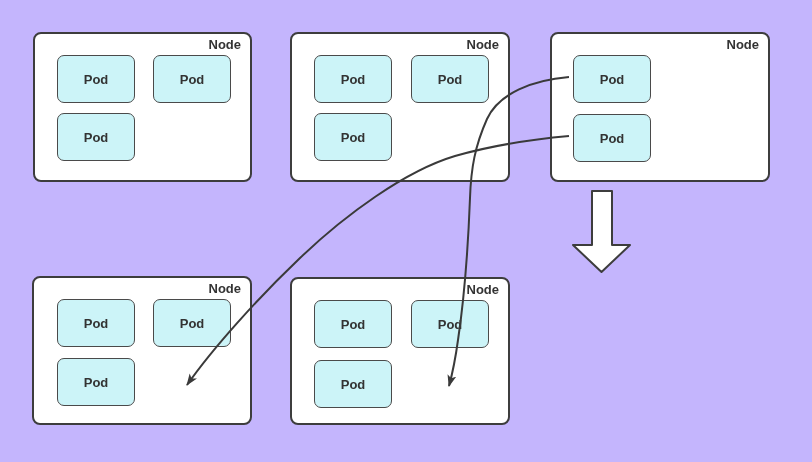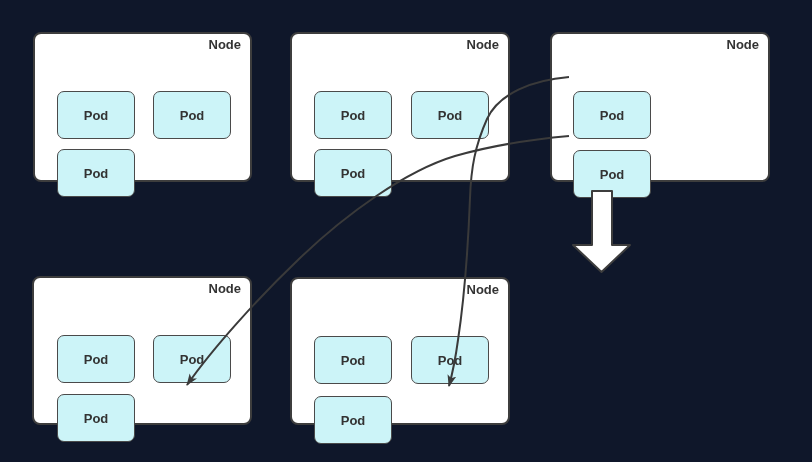--- a/index.html
+++ b/index.html
@@ -1,20 +1,20 @@
 <!DOCTYPE html>
 <html><head>
 <meta charset="utf-8">
 <style>
   html, body { margin: 0; padding: 0; background: #ffffff; }
   .canvas {
     position: relative;
     width: 812px;
     height: 462px;
-    background: #0f172a;
+    background: #c4b5fd;
     font-family: "Liberation Sans", "DejaVu Sans", sans-serif;
     overflow: hidden;
   }
   .node {
     position: absolute;
     background: #ffffff;
     border: 2px solid #3d3d3d;
     border-radius: 8px;
     box-sizing: border-box;
   }
@@ -31,21 +31,20 @@
     position: absolute;
     width: 78px;
     height: 48px;
     background: #ccf4f8;
     border: 1px solid #4a4a4a;
     border-radius: 7px;
     box-sizing: border-box;
     display: flex;
     align-items: center;
     justify-content: center;
-    margin-top: 36px;
   }
   .pod span {
     font-size: 13px;
     font-weight: bold;
     color: #333333;
   }
   svg.overlay {
     position: absolute;
     left: 0; top: 0;
     width: 812px;

